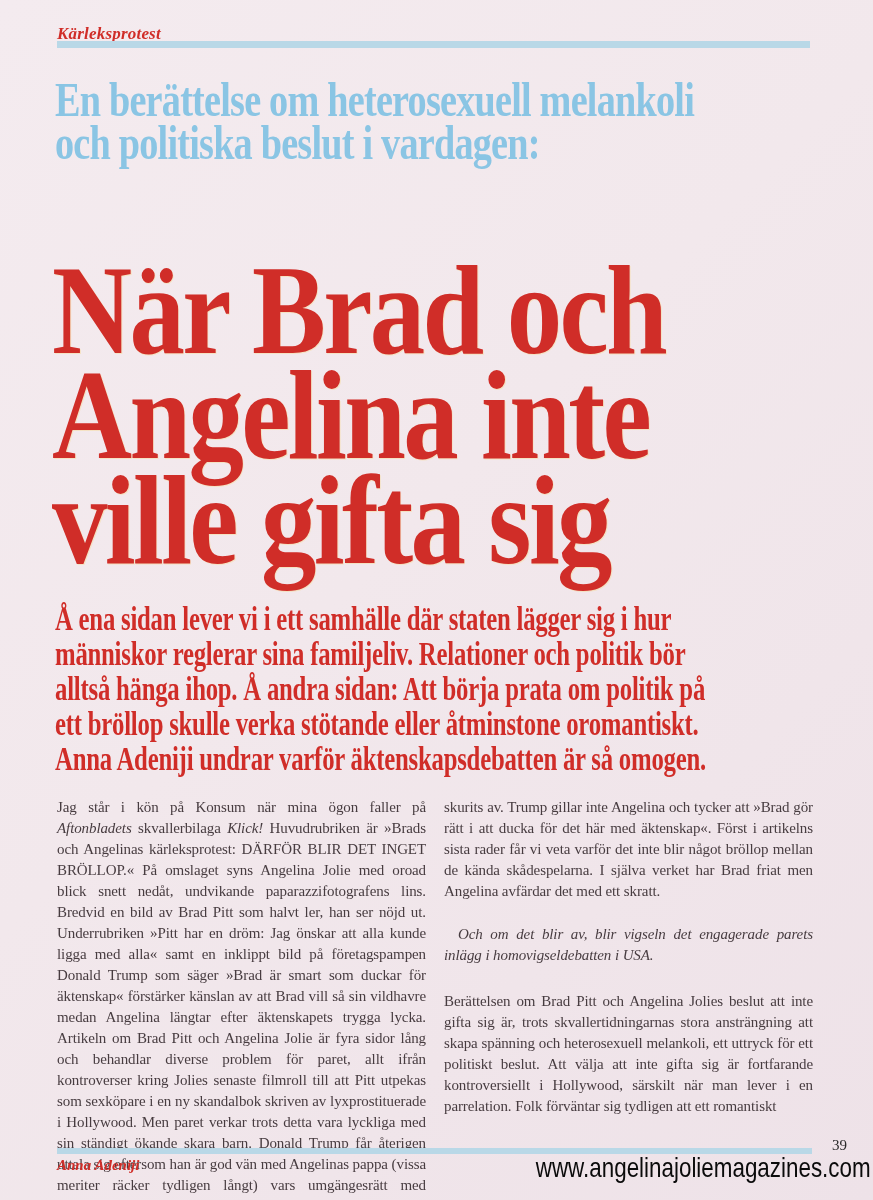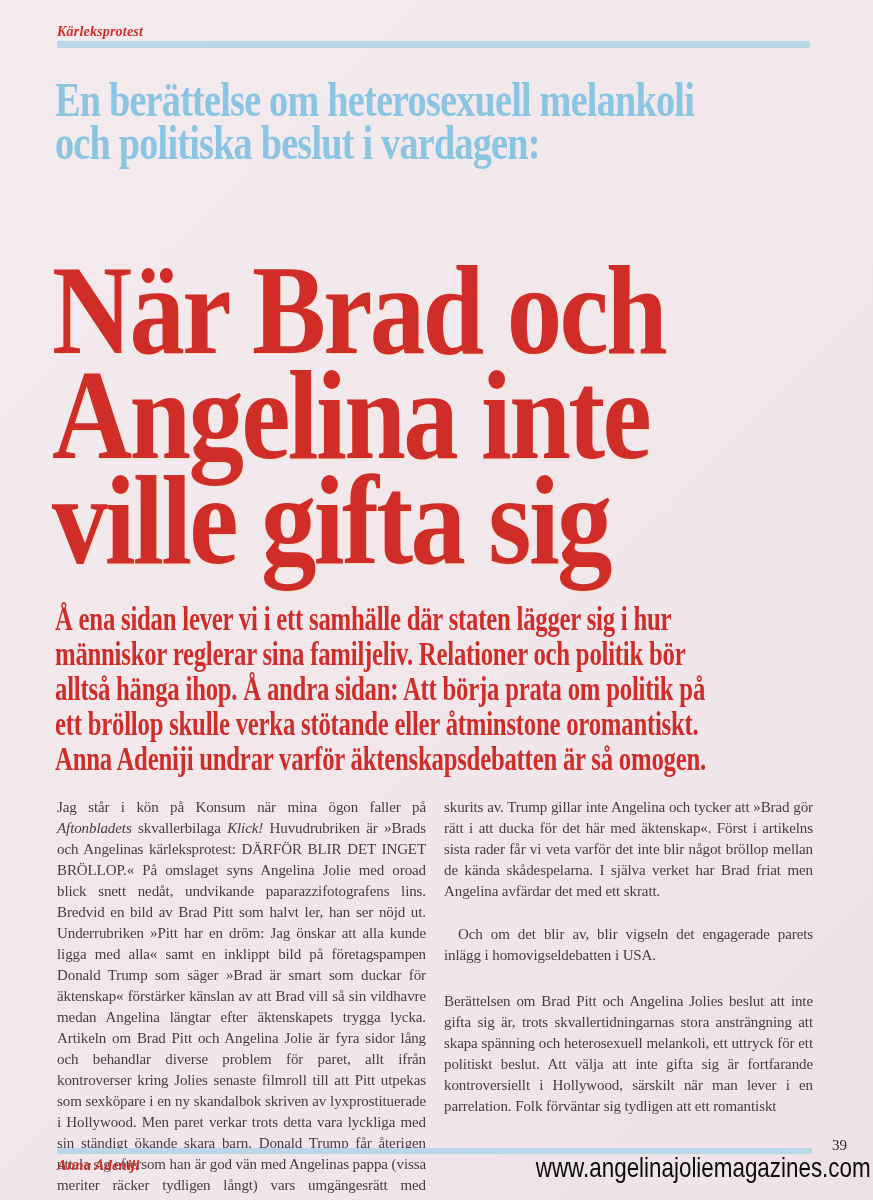--- a/index.html
+++ b/index.html
@@ -9,21 +9,21 @@
     height: 1200px;
     margin: 0 auto;
     background: linear-gradient(135deg, #f4ebef 0%, #f2e8ec 45%, #eee2e8 100%);
     overflow: hidden;
     font-family: "Liberation Serif", serif;
   }
 
   
   .kicker {
     position: absolute; left: 57px; top: 24px;
-    font-size: 14px; font-weight: bold; font-style: italic;
+    font-size: 17px; font-weight: bold; font-style: italic;
     color: #d02d28; letter-spacing: 0.2px;
   }
 
   
   .rule { position: absolute; background: #b9d8e7; }
   .rule-top    { left: 57px; top: 41px;   width: 753px; height: 7px; }
   .rule-bottom { left: 57px; top: 1148px; width: 755px; height: 6px; }
 
   
   .eyebrow {
@@ -61,21 +61,21 @@
     position: absolute; top: 797px;
     width: 369px;
     color: #473c40;
     font-size: 15px; line-height: 21px;
     text-align: justify;
     letter-spacing: -0.1px;
   }
   .column-left  { left: 57px; }
   .column-right { left: 444px; }
   .column p { margin: 0; }
-  .column .quote { margin-top: 22px; }
+  .column .quote { font-style: italic; margin-top: 22px; }
   .column .quote p { text-indent: 14px; }
   .column .para2 { margin-top: 25px; }
   .ital { font-style: italic; }
 
   
   .byline {
     position: absolute; left: 57px; top: 1157px;
     font-size: 15px; font-weight: bold; font-style: italic;
     color: #d02d28;
   }

